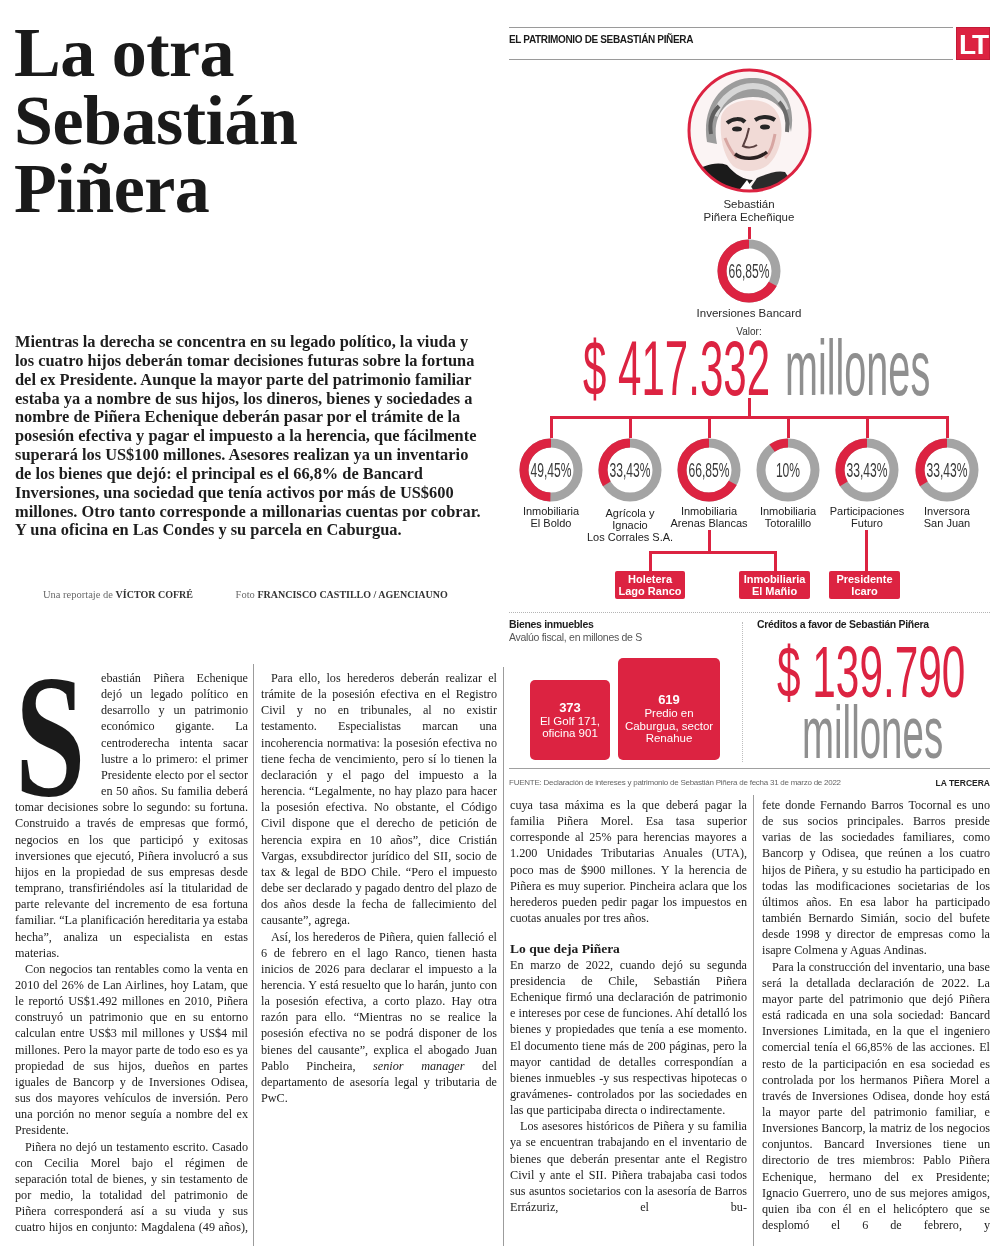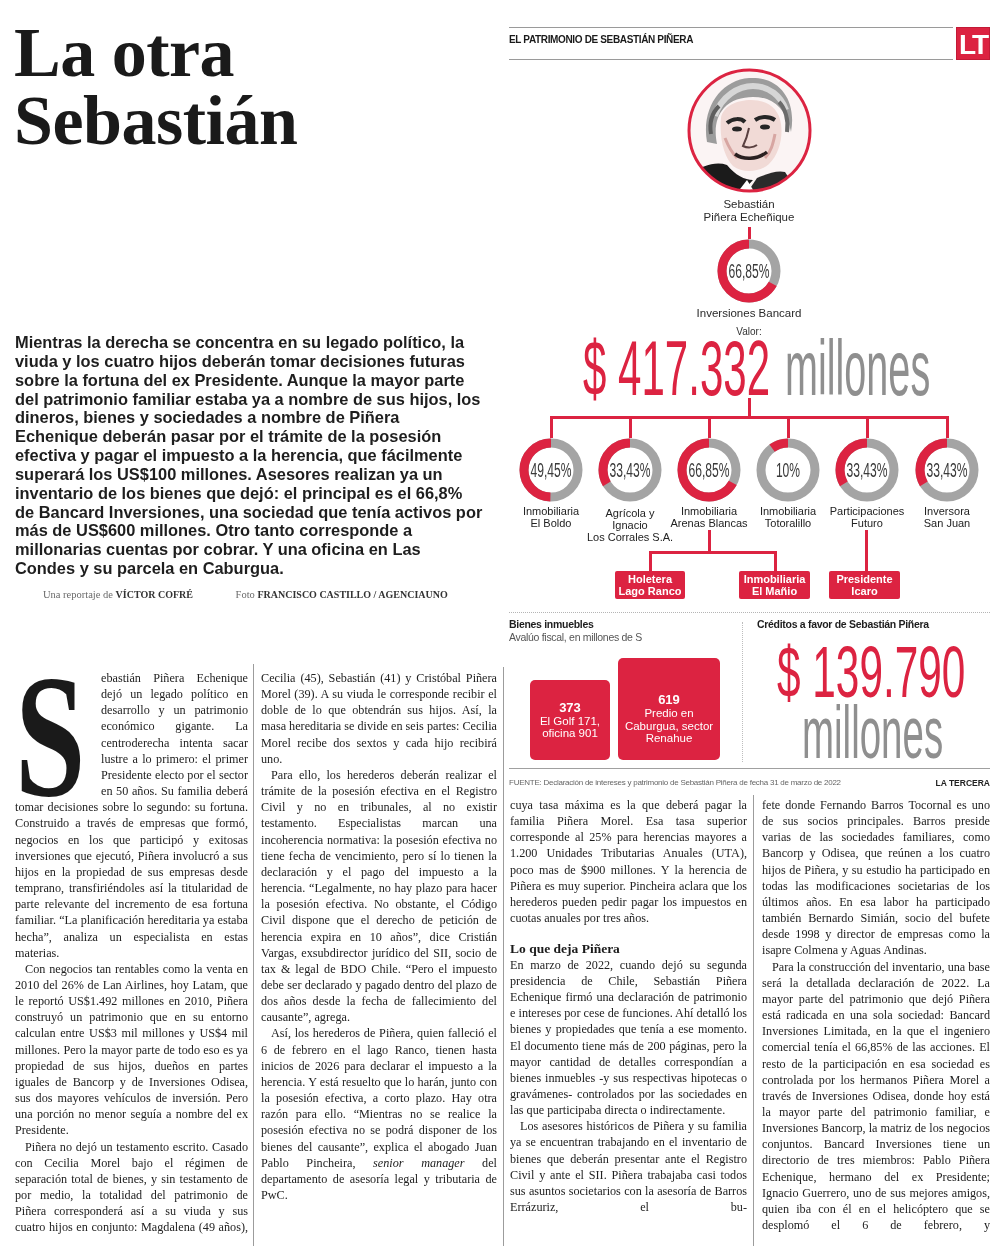--- a/index.html
+++ b/index.html
@@ -5,21 +5,21 @@
   :root { --accent:#dc2341; --track:#a4a4a4; }
   * { box-sizing:border-box; margin:0; padding:0; }
   html, body { width:1000px; height:1260px; background:#ffffff; }
   body { position:relative; overflow:hidden; font-family:"Liberation Serif", serif; color:#1c1c1c; }
   .abs { position:absolute; }
 
   
   .headline { left:14px; top:19px; font-family:"Liberation Serif", serif; font-weight:bold;
               font-size:70px; line-height:68px; letter-spacing:-0.5px; color:#1a1a1a; }
   .headline div { white-space:nowrap; }
-  .dek { left:15px; top:333px; width:468px; font-family:Liberation Sans, sans-serif; font-weight:bold;
+  .dek { left:15px; top:333px; width:468px; font-family:Liberation Serif, serif; font-weight:bold;
          font-size:16.4px; line-height:18.85px; color:#1e1e1e; }
   .byline { left:15px; top:589px; font-family:"Liberation Serif", serif; font-size:10.5px; line-height:12px;
             color:#444; white-space:nowrap; }
   .byline .lbl { color:#6a6a6a;margin-left:28px; }
   .byline .nm { font-weight:bold; font-size:10px; color:#333; margin-right:12px;text-align:center; }
   .ig-rule { left:509px; width:444px; height:1px; background:#9a9a9a; }
   .ig-title { left:509px; top:34px; font-family:"Liberation Sans", sans-serif; font-weight:bold;
               font-size:10px; line-height:12px; letter-spacing:-0.35px; color:#1a1a1a; white-space:nowrap; }
   .lt-logo { left:956px; top:27px; width:34px; height:33px; background:var(--accent); color:#fff;
              font-family:"Liberation Sans", sans-serif; font-weight:bold; font-size:28px; line-height:33px;
@@ -69,20 +69,21 @@
   .dropcap-box { float:left; position:relative; width:86px; height:128px; }
   .dropcap-glyph { position:absolute; left:0; top:-22px; font-family:"Liberation Serif", serif; font-weight:bold;
                    font-size:176px; line-height:176px; color:#1a1a1a; transform:scaleX(0.72); transform-origin:0 0; }
 </style>
 </head>
 <body>
 
 <h1 class="abs headline">
   <div>La otra</div>
   <div>Sebastián</div>
+  <div>Piñera</div>
 </h1>
 
 <p class="abs dek">Mientras la derecha se concentra en su legado político, la viuda y los cuatro hijos deberán tomar decisiones futuras sobre la fortuna del ex Presidente. Aunque la mayor parte del patrimonio familiar estaba ya a nombre de sus hijos, los dineros, bienes y sociedades a nombre de Piñera Echenique deberán pasar por el trámite de la posesión efectiva y pagar el impuesto a la herencia, que fácilmente superará los US$100 millones. Asesores realizan ya un inventario de los bienes que dejó: el principal es el 66,8% de Bancard Inversiones, una sociedad que tenía activos por más de US$600 millones. Otro tanto corresponde a millonarias cuentas por cobrar. Y una oficina en Las Condes y su parcela en Caburgua.</p>
 
 <div class="abs byline">
   <span class="lbl">Una reportaje de</span>
   <span class="nm">VÍCTOR COFRÉ</span>
   <span class="lbl">Foto</span>
   <span class="nm">FRANCISCO CASTILLO / AGENCIAUNO</span>
 </div>
@@ -270,21 +271,20 @@
   <p>
     <span class="dropcap-box">
         <span class="dropcap-glyph">S</span>
       </span><span>ebastián Piñera Echenique dejó un legado político en desarrollo y un patrimonio económico gigante. La centroderecha intenta sacar lustre a lo primero: el primer Presidente electo por el sector en 50 años. Su familia deberá tomar decisiones sobre lo segundo: su fortuna. Construido a través de empresas que formó, negocios en los que participó y exitosas inversiones que ejecutó, Piñera involucró a sus hijos en la propiedad de sus empresas desde temprano, transfiriéndoles así la titularidad de parte relevante del incremento de esa fortuna familiar. “La planificación hereditaria ya estaba hecha”, analiza un especialista en estas materias.</span>
   </p>
   <p class="ind">Con negocios tan rentables como la venta en 2010 del 26% de Lan Airlines, hoy Latam, que le reportó US$1.492 millones en 2010, Piñera construyó un patrimonio que en su entorno calculan entre US$3 mil millones y US$4 mil millones. Pero la mayor parte de todo eso es ya propiedad de sus hijos, dueños en partes iguales de Bancorp y de Inversiones Odisea, sus dos mayores vehículos de inversión. Pero una porción no menor seguía a nombre del ex Presidente.</p>
   <p class="ind runon">Piñera no dejó un testamento escrito. Casado con Cecilia Morel bajo el régimen de separación total de bienes, y sin testamento de por medio, la totalidad del patrimonio de Piñera corresponderá así a su viuda y sus cuatro hijos en conjunto: Magdalena (49 años),</p>
 </div>
 
 <div class="col" style="left:261px;top:670px;width:236px;height:566px">
-  <p>Cecilia (45), Sebastián (41) y Cristóbal Piñera Morel (39). A su viuda le corresponde recibir el doble de lo que obtendrán sus hijos. Así, la masa hereditaria se divide en seis partes: Cecilia Morel recibe dos sextos y cada hijo recibirá uno.</p>
   <p class="ind">Para ello, los herederos deberán realizar el trámite de la posesión efectiva en el Registro Civil y no en tribunales, al no existir testamento. Especialistas marcan una incoherencia normativa: la posesión efectiva no tiene fecha de vencimiento, pero sí lo tienen la declaración y el pago del impuesto a la herencia. “Legalmente, no hay plazo para hacer la posesión efectiva. No obstante, el Código Civil dispone que el derecho de petición de herencia expira en 10 años”, dice Cristián Vargas, exsubdirector jurídico del SII, socio de tax &amp; legal de BDO Chile. “Pero el impuesto debe ser declarado y pagado dentro del plazo de dos años desde la fecha de fallecimiento del causante”, agrega.</p>
   <p class="ind"><span>Así, los herederos de Piñera, quien falleció el 6 de febrero en el lago Ranco, tienen hasta inicios de 2026 para declarar el impuesto a la herencia. Y está resuelto que lo harán, junto con la posesión efectiva, a corto plazo. Hay otra razón para ello. “Mientras no se realice la posesión efectiva no se podrá disponer de los bienes del causante”, explica el abogado Juan Pablo Pincheira, </span><em>senior manager</em><span> del departamento de asesoría legal y tributaria de PwC.</span></p>
 </div>
 
 <div class="col" style="left:510px;top:797px;width:237px;height:440px">
   <p>cuya tasa máxima es la que deberá pagar la familia Piñera Morel. Esa tasa superior corresponde al 25% para herencias mayores a 1.200 Unidades Tributarias Anuales (UTA), poco mas de $900 millones. Y la herencia de Piñera es muy superior. Pincheira aclara que los herederos pueden pedir pagar los impuestos en cuotas anuales por tres años.</p>
   <h3>Lo que deja Piñera</h3>
   <p>En marzo de 2022, cuando dejó su segunda presidencia de Chile, Sebastián Piñera Echenique firmó una declaración de patrimonio e intereses por cese de funciones. Ahí detalló los bienes y propiedades que tenía a ese momento. El documento tiene más de 200 páginas, pero la mayor cantidad de detalles correspondían a bienes inmuebles -y sus respectivas hipotecas o gravámenes- controlados por las sociedades en las que participaba directa o indirectamente.</p>
   <p class="ind runon">Los asesores históricos de Piñera y su familia ya se encuentran trabajando en el inventario de bienes que deberán presentar ante el Registro Civil y ante el SII. Piñera trabajaba casi todos sus asuntos societarios con la asesoría de Barros Errázuriz, el bu-</p>
 </div>

